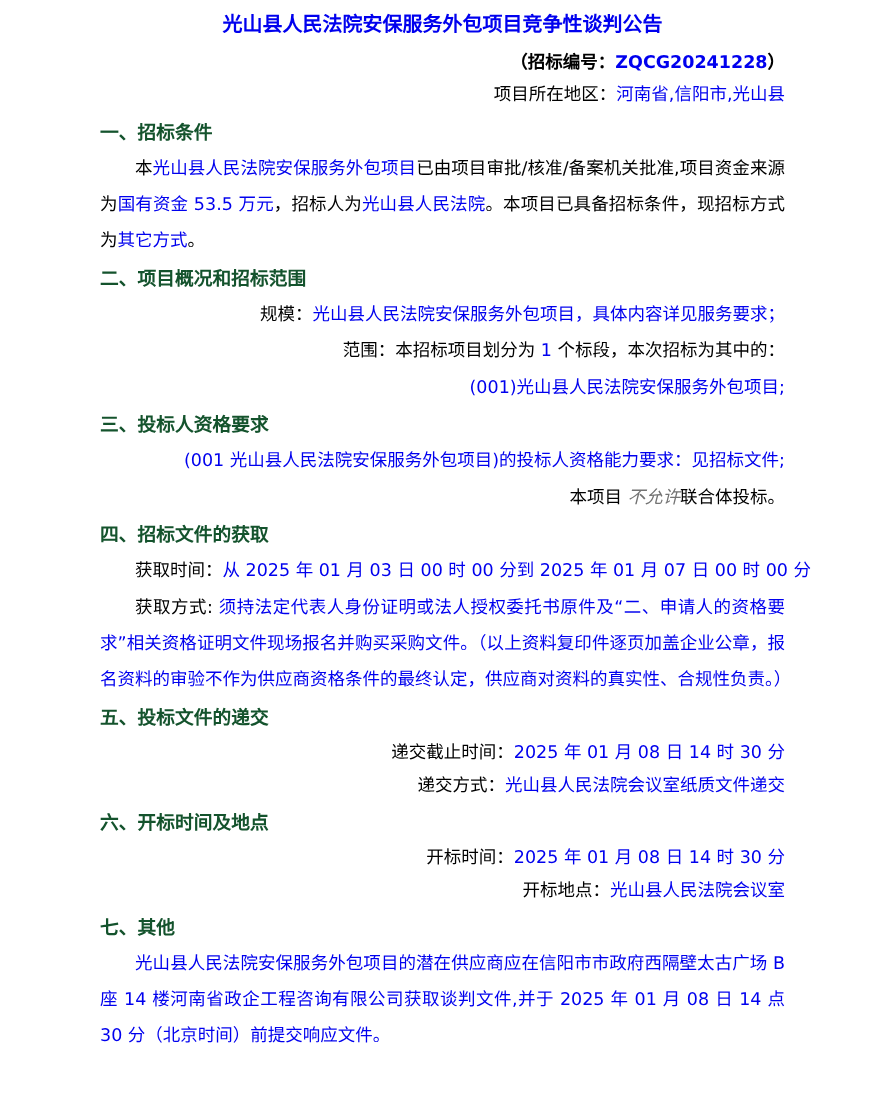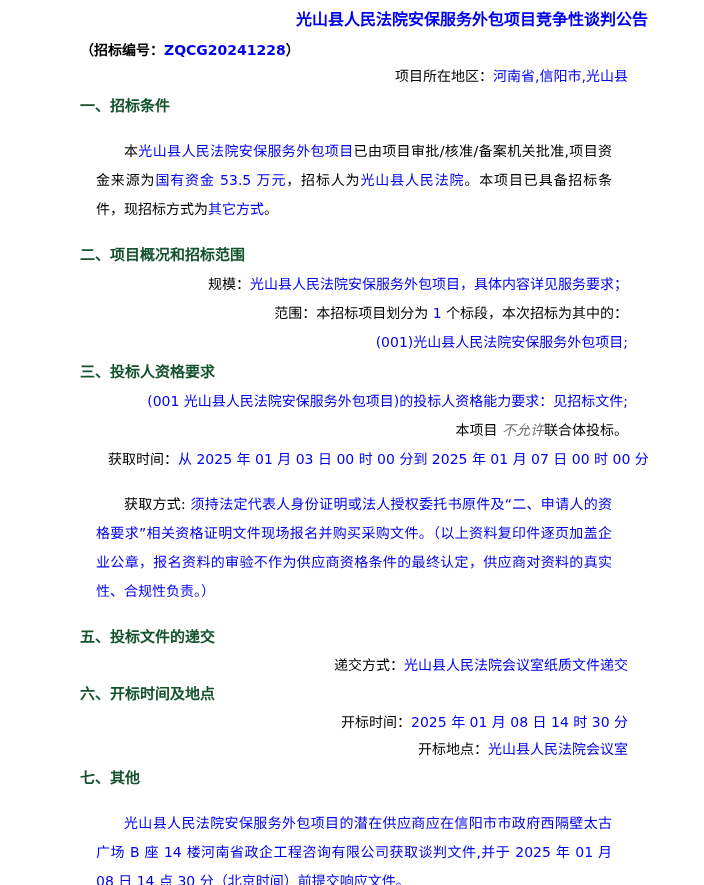--- a/index.html
+++ b/index.html
@@ -12,49 +12,49 @@
     height: 885px;
     font-family: "DejaVu Sans", "Liberation Sans", sans-serif;
     font-size: 14px;
     color: #000000;
     overflow: hidden;
   }
   .doc {
     padding: 8px 76px 0 80px;
   }
   .title {
-    text-align: right;
+    text-align: center;
     font-size: 16px;
     font-weight: bold;
     color: #0000EE;
     line-height: 24px;
     margin: 0 -20px;
   }
   .subtitle {
-    text-align: left;
+    text-align: right;
     font-size: 14px;
     font-weight: bold;
     line-height: 24px;
     margin-top: 6px;
   }
   .location {
     margin-top: 40px;
   }
   .line {
     margin: 0;
     line-height: 29px;
     text-indent: 0;
     white-space: nowrap;
     text-align: right;
   }
   .indent1 {
     text-indent: 2em;
   }
   .para {
-    margin: 16px;
+    margin: 0;
     line-height: 29px;
     text-indent: 2em;
     text-align: justify;
   }
   .sec {
     font-size: 15px;
     font-weight: bold;
     line-height: 30px;
     margin: 0;
     color: #14532d;
@@ -86,25 +86,27 @@
 
   <h2 class="sec">二、项目概况和招标范围</h2>
   <p class="line indent1"><span>规模：</span><span class="blu">光山县人民法院安保服务外包项目，具体内容详见服务要求；</span></p>
   <p class="line indent1"><span>范围：</span><span>本招标项目划分为 </span><span class="blu">1</span><span> 个标段，本次招标为其中的：</span></p>
   <p class="line indent1 blu">(001)光山县人民法院安保服务外包项目;</p>
 
   <h2 class="sec">三、投标人资格要求</h2>
   <p class="line indent1 blu">(001 光山县人民法院安保服务外包项目)的投标人资格能力要求：见招标文件;</p>
   <p class="line indent1"><span>本项目 </span><span class="blu-italic">不允许</span><span>联合体投标。</span></p>
 
+  <h2 class="sec">四、招标文件的获取</h2>
   <p class="line indent1"><span>获取时间：</span><span class="blu">从 2025 年 01 月 03 日  00 时 00 分到 2025 年 01 月 07 日  00 时 00 分</span></p>
   <p class="para"><span>获取方式: </span><span class="blu">须持法定代表人身份证明或法人授权委托书原件及“二、申请人的资格要求”相关资格证明文件现场报名并购买采购文件。（以上资料复印件逐页加盖企业公章，报名资料的审验不作为供应商资格条件的最终认定，供应商对资料的真实性、合规性负责。）</span></p>
 
   <div class="tight">
     <h2 class="sec">五、投标文件的递交</h2>
+    <p class="line indent1"><span>递交截止时间：</span><span class="blu">2025 年 01 月 08 日  14 时 30 分</span></p>
     <p class="line indent1"><span>递交方式：</span><span class="blu">光山县人民法院会议室纸质文件递交</span></p>
   </div>
 
   <div class="tight">
     <h2 class="sec">六、开标时间及地点</h2>
     <p class="line indent1"><span>开标时间：</span><span class="blu">2025 年 01 月 08 日  14 时 30 分</span></p>
     <p class="line indent1"><span>开标地点：</span><span class="blu">光山县人民法院会议室</span></p>
   </div>
 
   <h2 class="sec">七、其他</h2>

